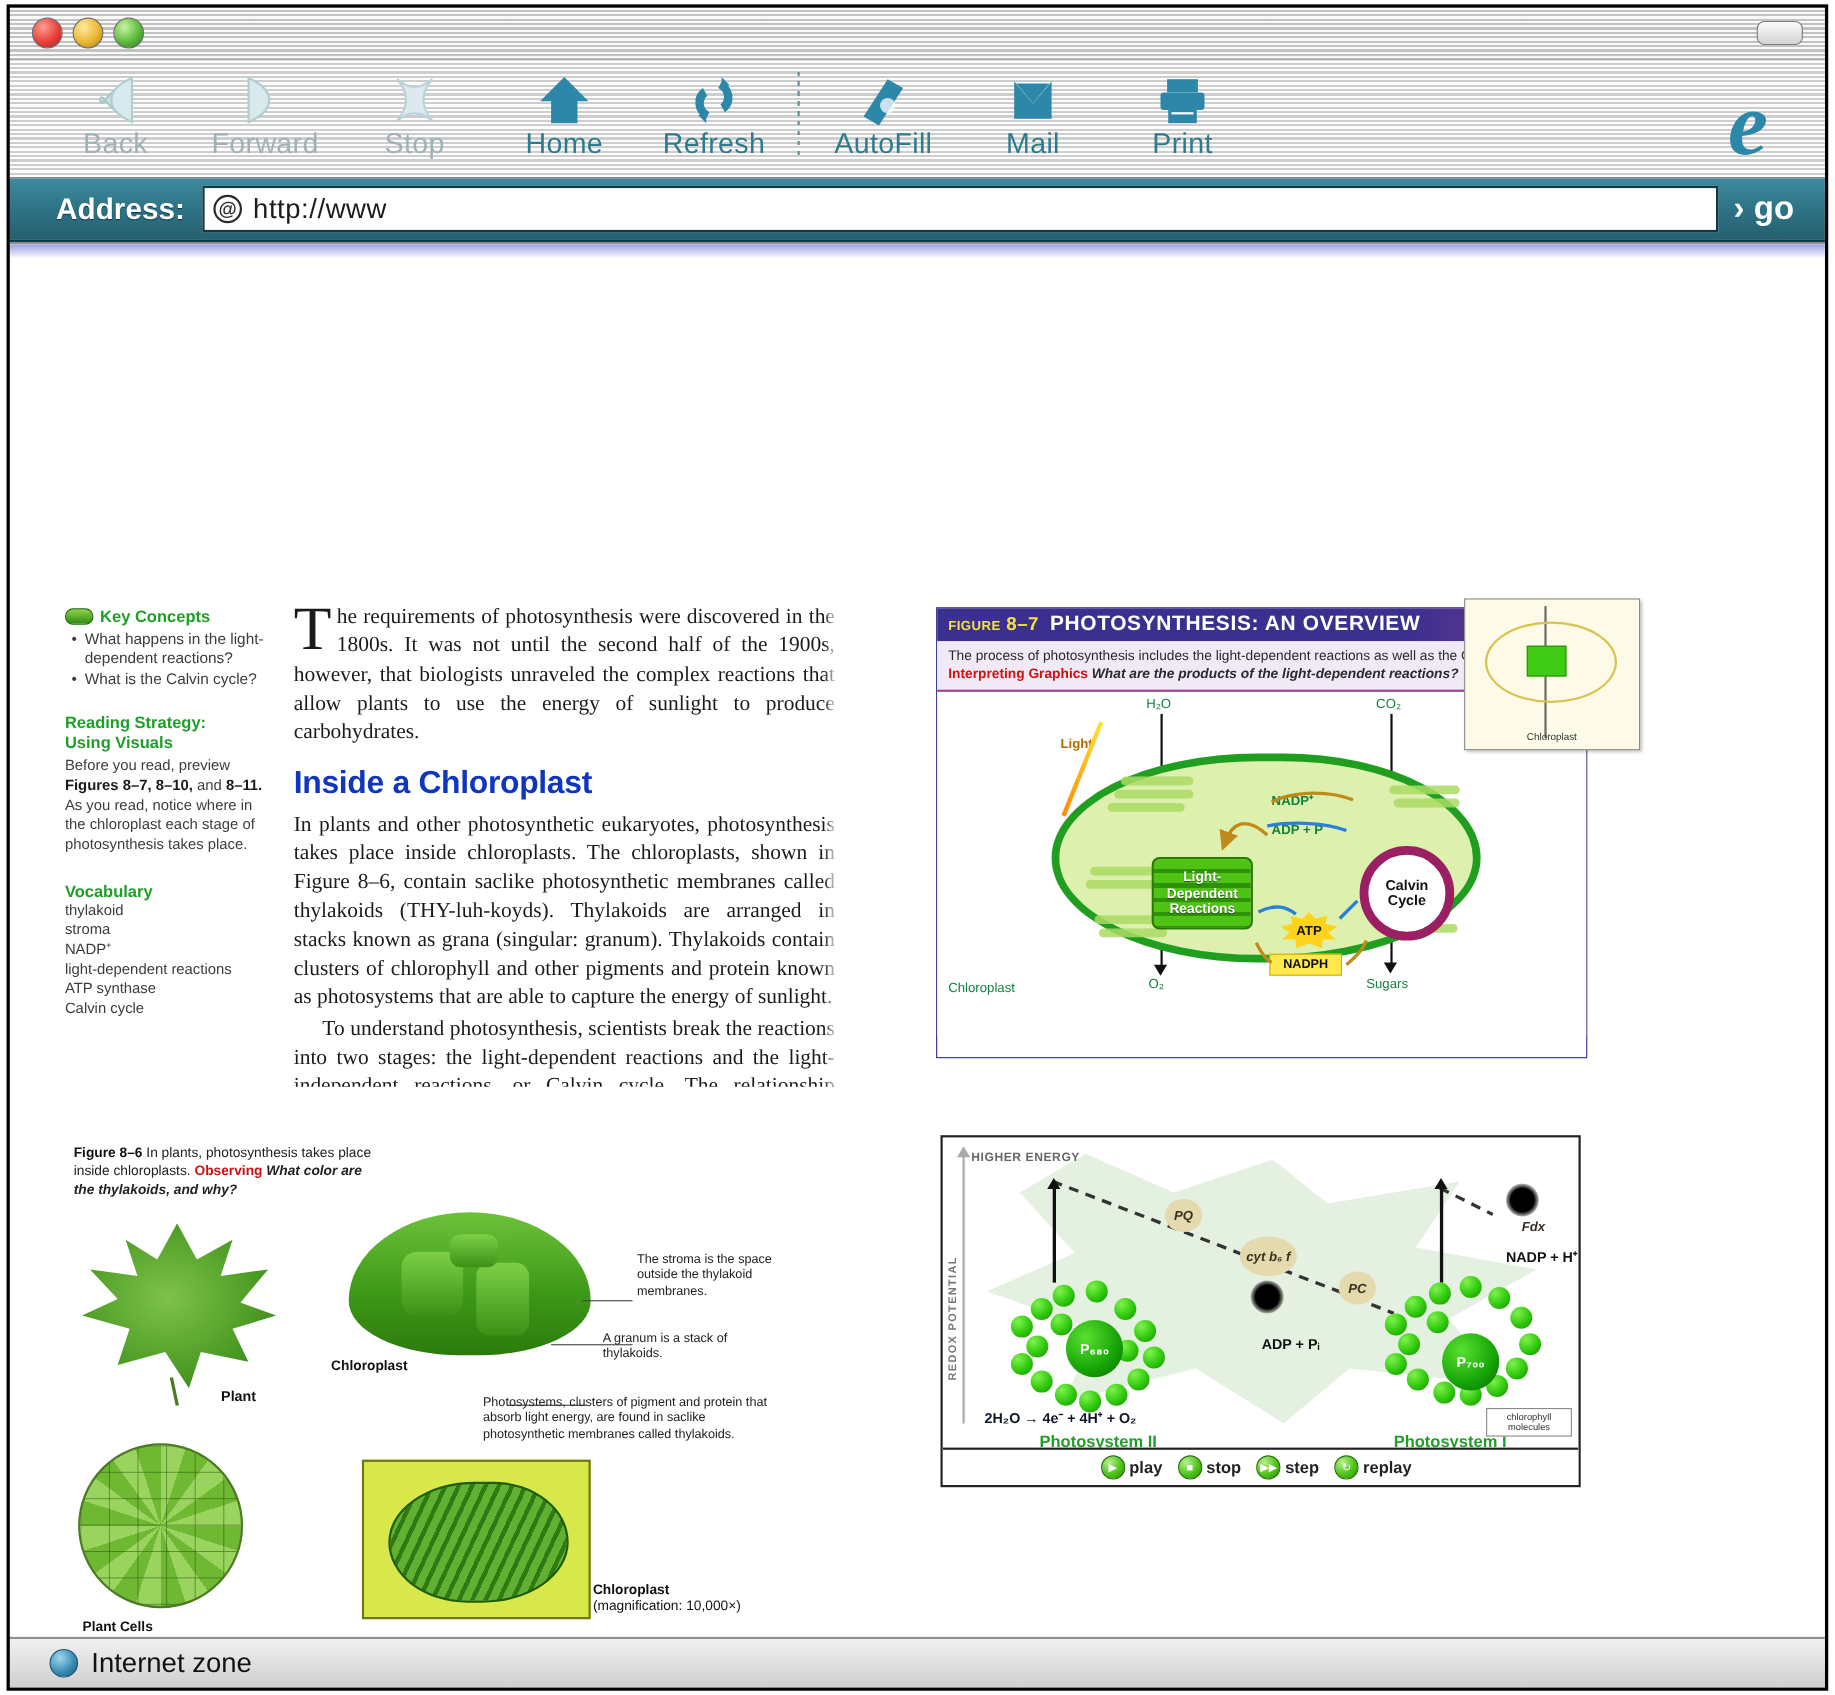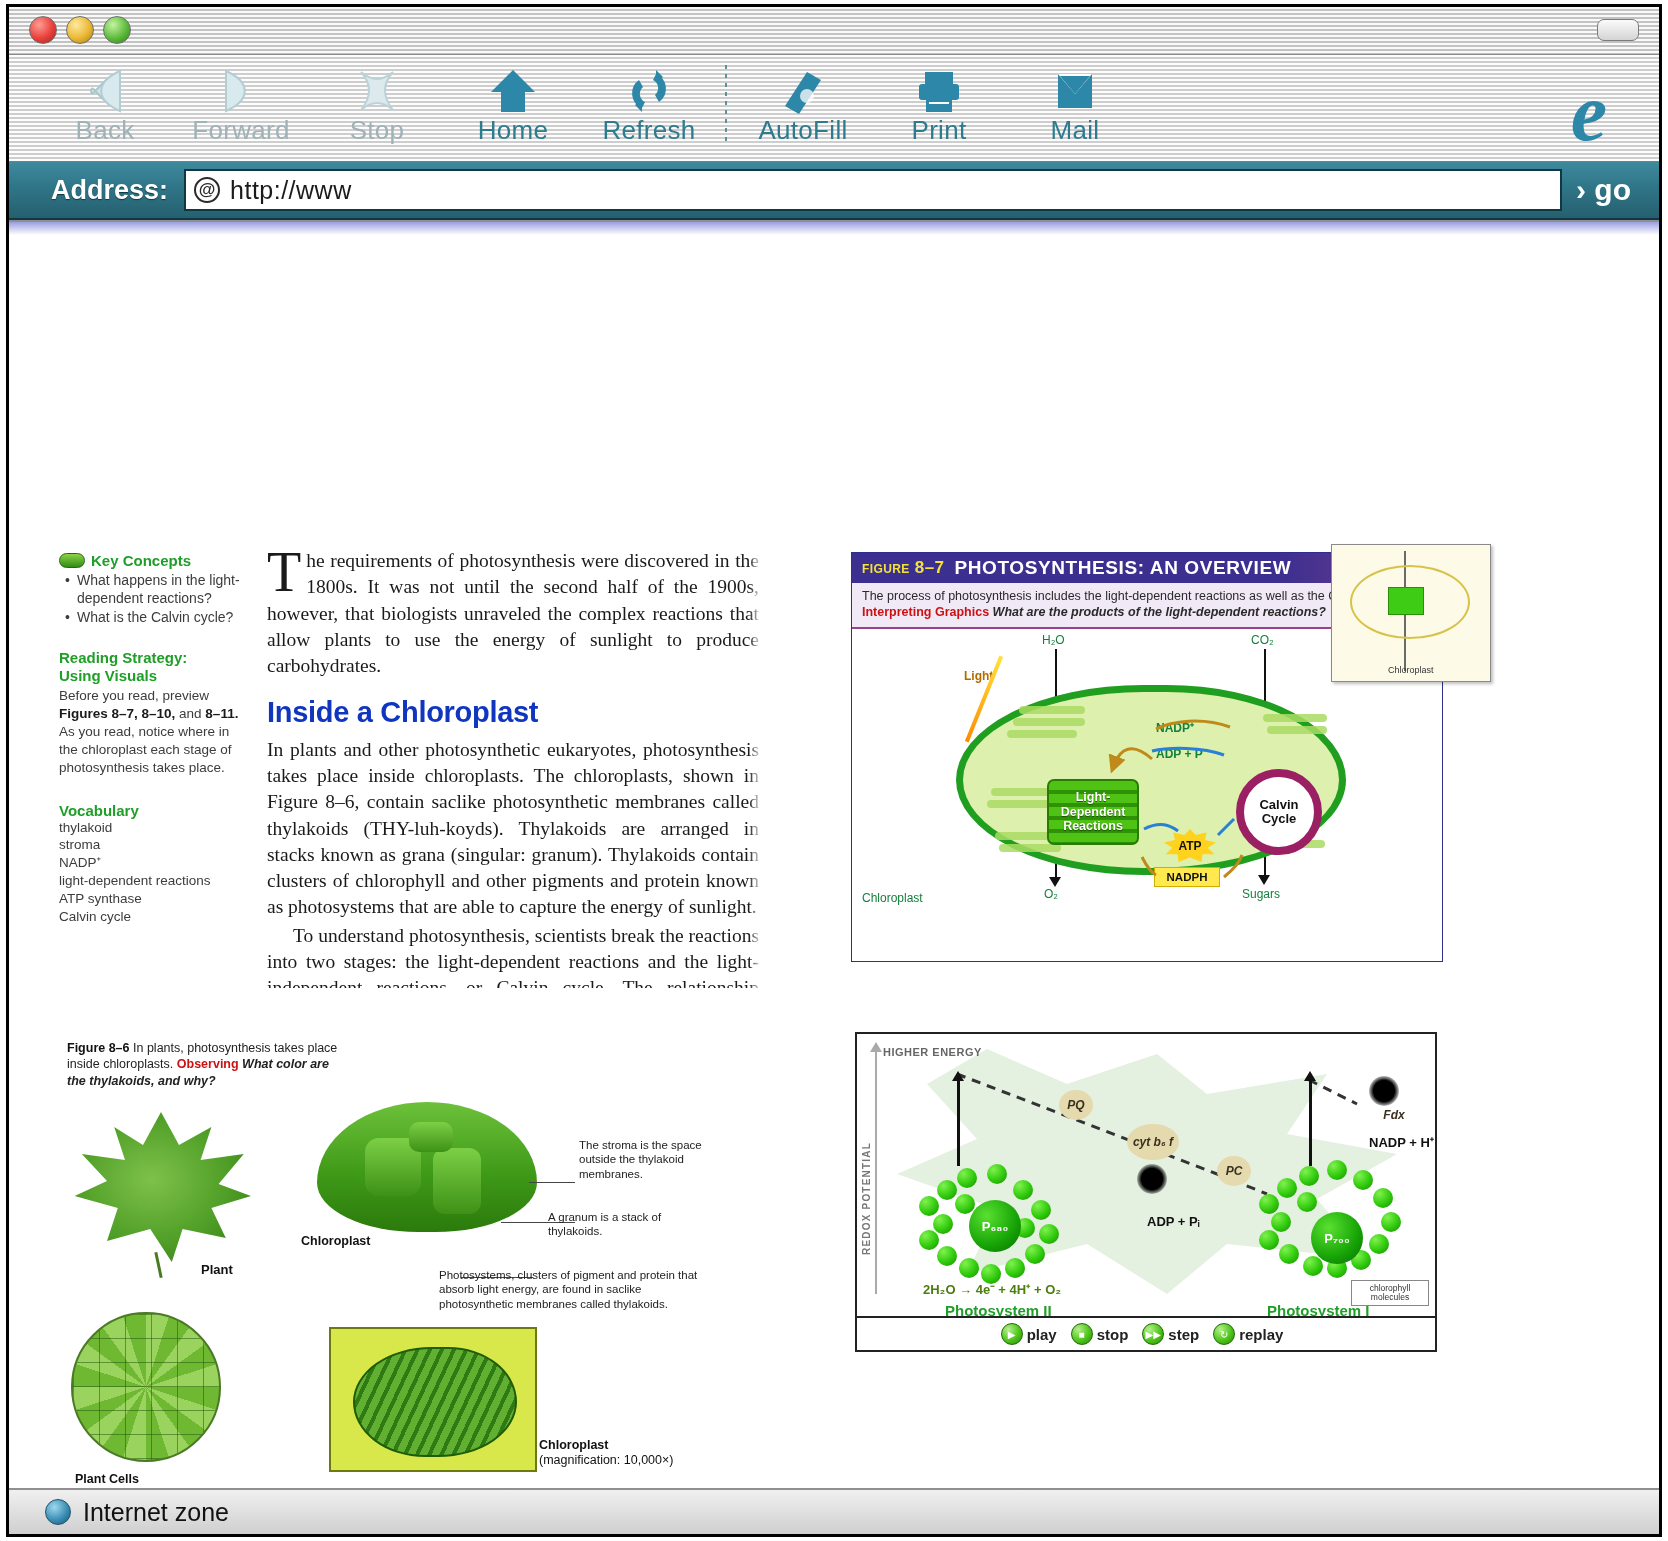--- a/index.html
+++ b/index.html
@@ -296,21 +296,21 @@
     position:absolute; border-radius:50%; background:#e5d9ae;
     color:#3a3020; font-weight:bold; display:flex; align-items:center; justify-content:center;
     font-style:italic; font-size:12px;
   }
   .blackdot { position:absolute; width:30px; height:30px; border-radius:50%;
      background:radial-gradient(circle,#000 50%, rgba(0,0,0,.1) 75%, transparent 80%); }
   .uparrow { position:absolute; width:3px; background:#111; }
   .uparrow:before { content:""; position:absolute; top:-9px; left:-5px; width:0;height:0;
      border-left:6.5px solid transparent;border-right:6.5px solid transparent;border-bottom:10px solid #111; }
   .adp-lbl { position:absolute; font-size:13px; color:#111; font-weight:bold; text-align:center; line-height:1.2;margin-top:14px; }
-  .eq-lbl { position:absolute; font-size:13px; color:#4d7c0f; font-weight:bold;margin-left:28px; }
+  .eq-lbl { position:absolute; font-size:13px; color:#0f172a; font-weight:bold; }
   .ps-name { position:absolute; font-size:15px; font-weight:bold; color:#1f9e28; }
   .nadp-lbl { position:absolute; font-size:13px; color:#111; font-weight:bold; text-align:center; line-height:1.15; }
   .chlbox {
     position:absolute; right:6px; bottom:44px; width:78px; height:26px;
     border:1px solid #888; font-size:8.5px; color:#333; text-align:center;
     display:flex; align-items:center; justify-content:center; line-height:1.1; background:#fff;
   }
   .controls {
     position:absolute; left:0; bottom:0; width:100%; height:34px;
     background:#fff; border-top:2px solid #222;
@@ -411,38 +411,38 @@
             <path d="M8 40 L30 6 L44 14 L22 48 Z" fill="#2d87a8"></path>
             <circle cx="30" cy="30" r="7" fill="#fff" opacity=".75"></circle>
           </svg>
       </div>
       <div class="lbl">AutoFill</div>
     </div>
 
     <div class="tbtn">
       <div class="glyph">
         <svg width="52" height="50" viewBox="0 0 52 50">
+            <rect x="9" y="8" width="34" height="34" fill="#2d87a8"></rect>
+            <path d="M9 8 L26 28 L43 8Z" fill="#fff"></path>
+            <path d="M11 10 L26 28 L41 10Z" fill="#2d87a8"></path>
+          </svg>
+      </div>
+      <div class="lbl">Mail</div>
+    </div>
+
+    <div class="tbtn">
+      <div class="glyph">
+        <svg width="52" height="50" viewBox="0 0 52 50">
             <rect x="12" y="6" width="28" height="12" fill="#2d87a8"></rect>
             <rect x="6" y="18" width="40" height="16" rx="3" fill="#2d87a8"></rect>
             <rect x="13" y="34" width="26" height="12" fill="#2d87a8"></rect>
             <rect x="16" y="36" width="20" height="2" fill="#fff"></rect>
           </svg>
       </div>
       <div class="lbl">Print</div>
-    </div>
-
-    <div class="tbtn">
-      <div class="glyph">
-        <svg width="52" height="50" viewBox="0 0 52 50">
-            <rect x="9" y="8" width="34" height="34" fill="#2d87a8"></rect>
-            <path d="M9 8 L26 28 L43 8Z" fill="#fff"></path>
-            <path d="M11 10 L26 28 L41 10Z" fill="#2d87a8"></path>
-          </svg>
-      </div>
-      <div class="lbl">Mail</div>
     </div>
 
     <div class="ielogo">e</div>
   </div>
 
   <div class="addrbar">
     <div class="addrlabel">Address:</div>
     <div class="addrfield">
       <div class="at-icon">@</div>
       <div class="urltext">http://www</div>

